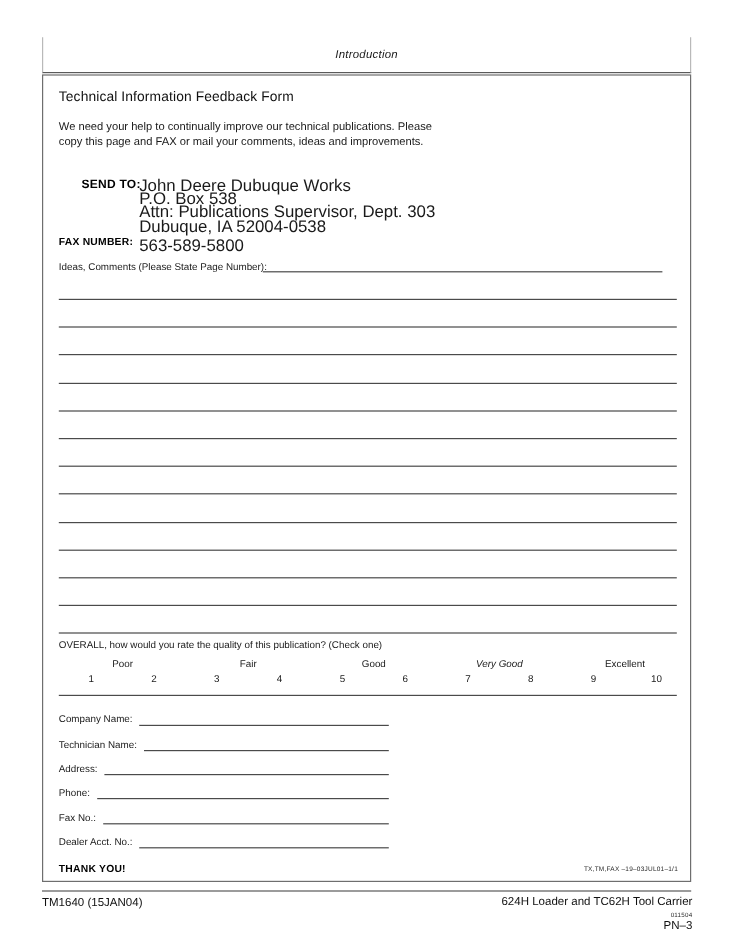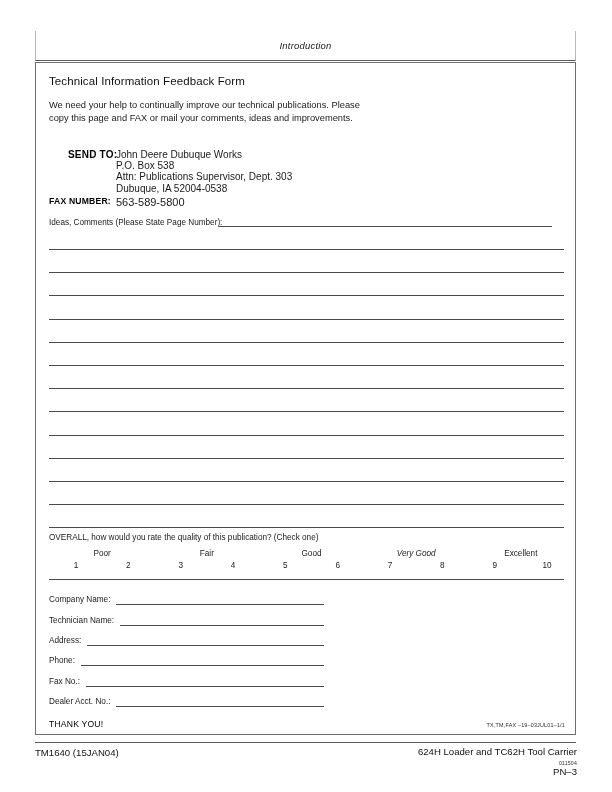--- a/index.html
+++ b/index.html
@@ -87,38 +87,38 @@
     top: 86px;
     font-size: 10px;
     font-weight: bold;
     letter-spacing: 0.2px;
     padding-left: 19px;
   }
   .sendto-lines {
     position: absolute;
     left: 80px;
     top: 86px;
-    font-size: 10px;
+    font-size: 14px;
     line-height: 11.2px;
     color: #1a1a1a;
   }
 
   .fax-label {
     position: absolute;
     left: 13px;
     top: 133px;
     font-size: 8.6px;
     font-weight: bold;
     letter-spacing: 0.2px;
   }
   .fax-value {
     position: absolute;
     left: 80px;
     top: 133px;
-    font-size: 11px;
+    font-size: 14px;
     color: #1a1a1a;
   }
 
   
   .ideas-label {
     position: absolute;
     left: 13px;
     top: 155px;
     font-size: 8.2px;
     color: #1a1a1a;
@@ -208,21 +208,21 @@
     position: absolute;
     top: 9px;
     height: 0;
     border-top: 1px solid #4a4a4a;
   }
 
   .thankyou {
     position: absolute;
     left: 13px;
     font-size: 8.6px;
-    font-weight: normal;
+    font-weight: bold;
     letter-spacing: 0.2px;
   }
 
   .doccode {
     position: absolute;
     right: 10px;
     bottom: 6px;
     font-size: 5.4px;
     letter-spacing: 0.2px;
     color: #2a2a2a;

